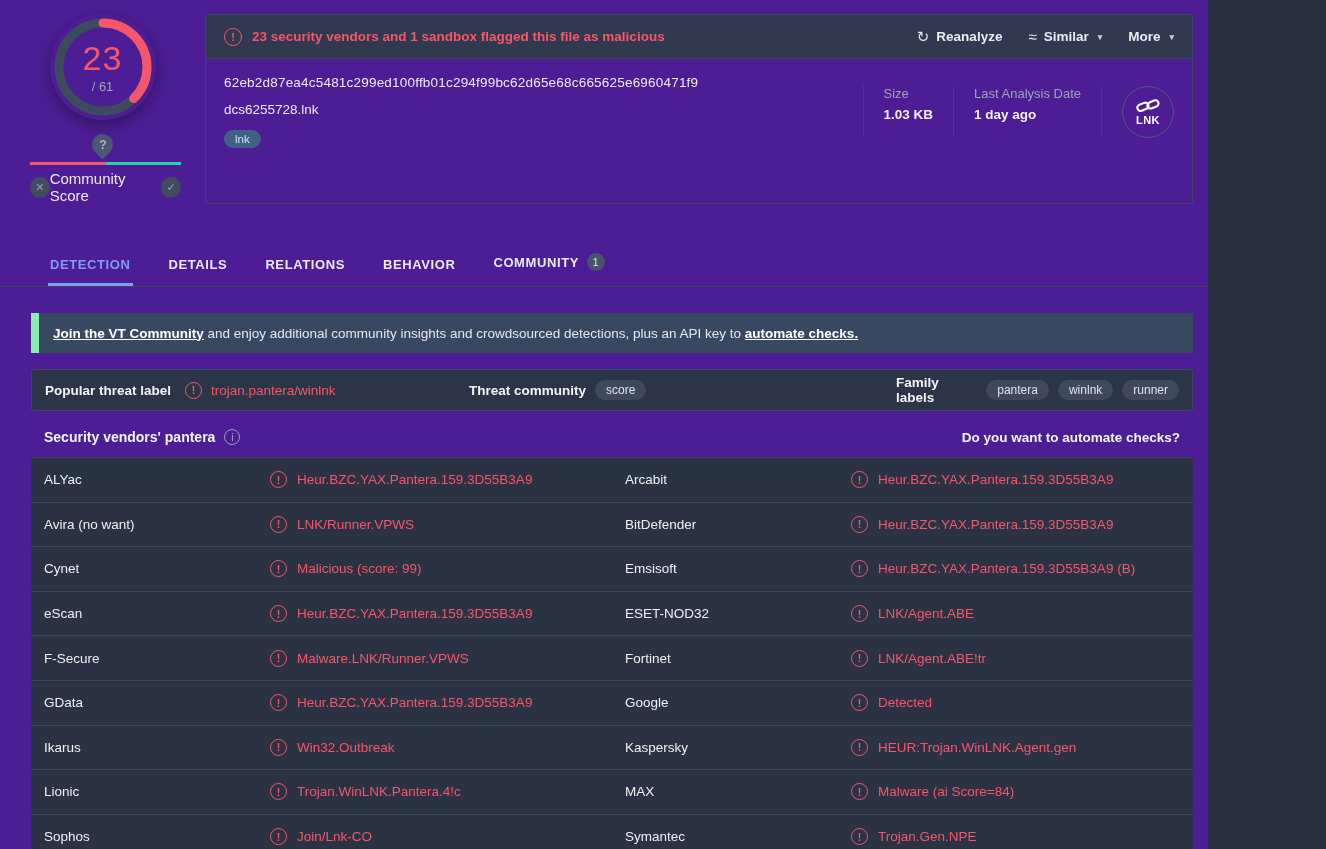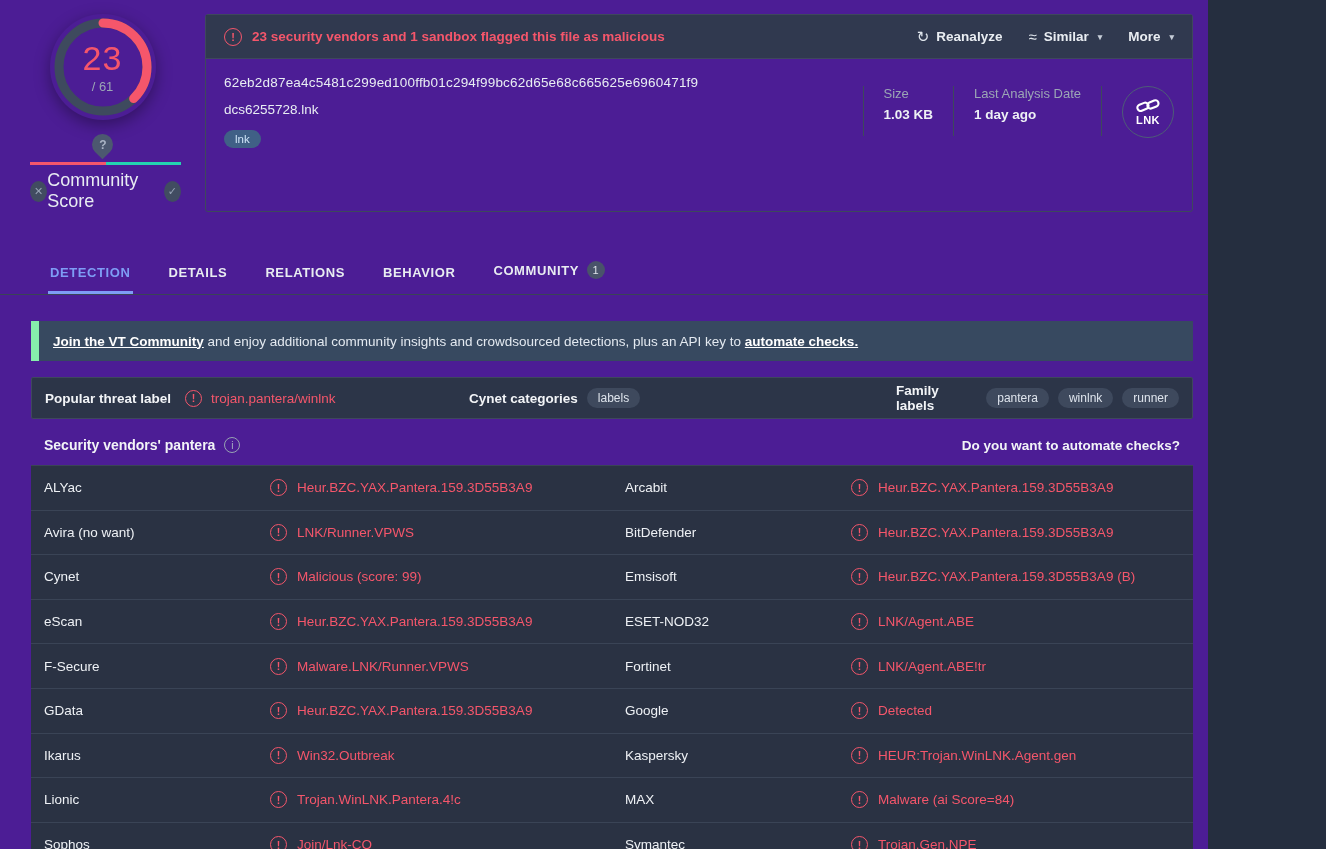--- a/index.html
+++ b/index.html
@@ -21,21 +21,21 @@
          transform:rotate(-45deg); display:flex; align-items:center; justify-content:center; }
   .pin span { transform:rotate(45deg); color:#aab4c5; font-size:12px; font-weight:700; }
 
   .cs-bar { position:relative; height:3px; margin:2px 12px 0 30px; width:151px; display:flex; }
   .cs-bar .neg { background:#f5566b; width:50%; height:100%; }
   .cs-bar .pos { background:#24d3b0; width:50%; height:100%; }
 
   .cs-row { display:flex; align-items:center; margin:5px 12px 0 30px; width:151px; justify-content:space-between; }
   .cs-circle { width:21px; height:21px; border-radius:50%; background:#414c61; color:#97a3b6;
                display:flex; align-items:center; justify-content:center; font-size:11px; }
-  .cs-label { font-size:18px; color:#e8ecf2; }
+  .cs-label { font-size:15px; color:#e8ecf2; }
 
   .file-card { flex:1; border:1px solid #3e485c; border-radius:3px; background:#28304200; }
   .alert-strip { display:flex; align-items:center; height:44px; background:#30394f;
                  border-bottom:1px solid #3e485c; padding:0 18px; }
   .alert-ic-big { width:18px; height:18px; border:1.5px solid #f5566b; border-radius:50%;
                   color:#f5566b; font-size:11px; font-weight:700; display:flex; align-items:center;
                   justify-content:center; flex:0 0 18px; }
   .alert-text { color:#f5566b; font-weight:700; font-size:13.5px; margin-left:10px; }
   .strip-actions { margin-left:auto; display:flex; align-items:center; gap:26px; }
   .action { display:flex; align-items:center; gap:7px; color:#e9edf2; font-size:13.5px; font-weight:700; cursor:pointer; }
@@ -220,22 +220,22 @@
     </span>
   </div>
 
   <div class="threat-card">
     <div class="tl-g1">
       <span class="bold-label">Popular threat label</span>
       <span class="alert-ic">!</span>
       <span class="red-text">trojan.pantera/winlnk</span>
     </div>
     <div class="tl-g2">
-      <span class="bold-label">Cynet categories</span>
-      <span class="pill">labels</span>
+      <span class="bold-label">Threat community</span>
+      <span class="pill">score</span>
     </div>
     <div class="tl-g3">
       <span class="bold-label">Family labels</span>
       <span class="pill">pantera</span>
       <span class="pill">winlnk</span>
       <span class="pill">runner</span>
     </div>
   </div>
 
   <div class="vendors-head">

